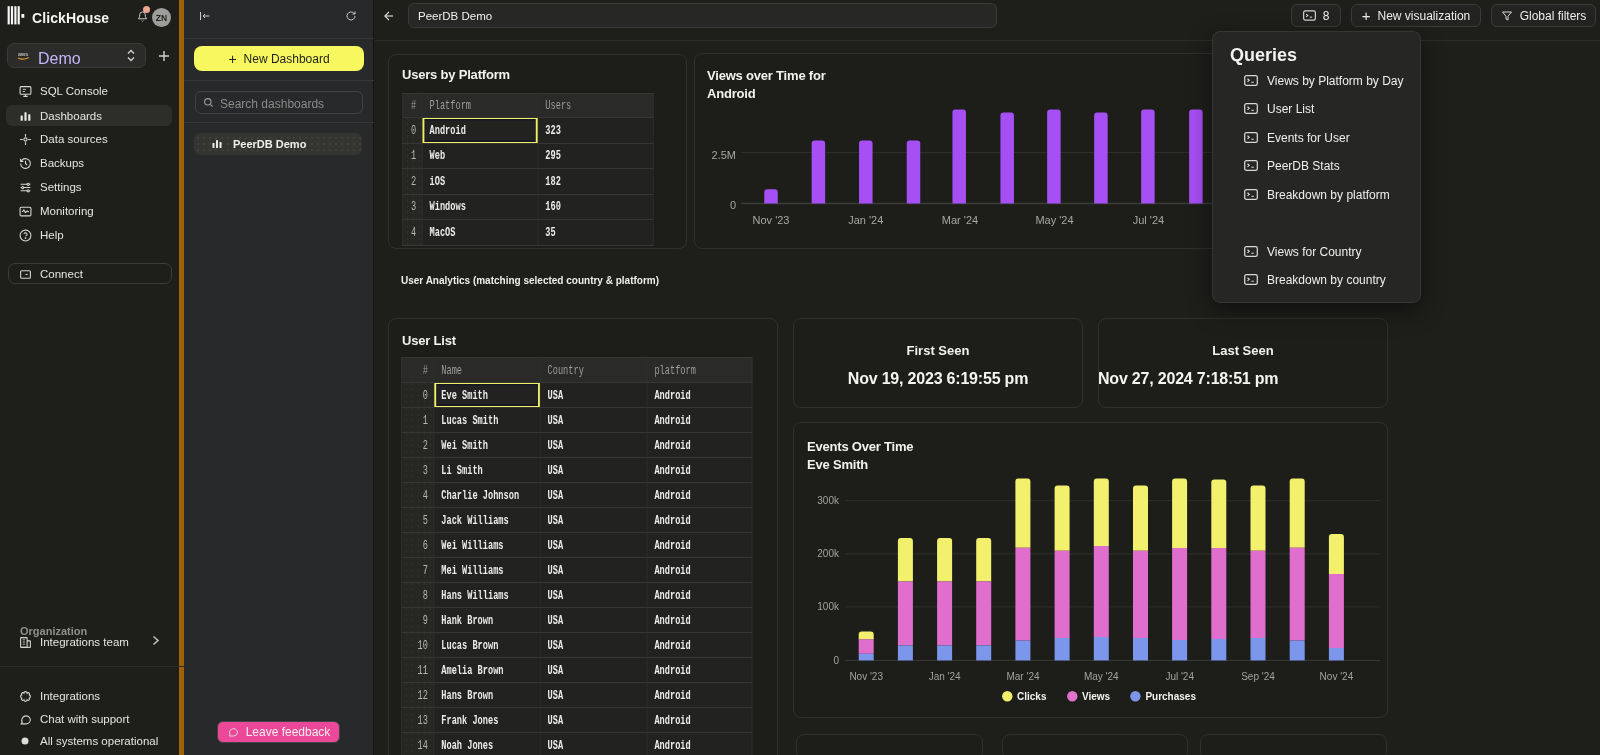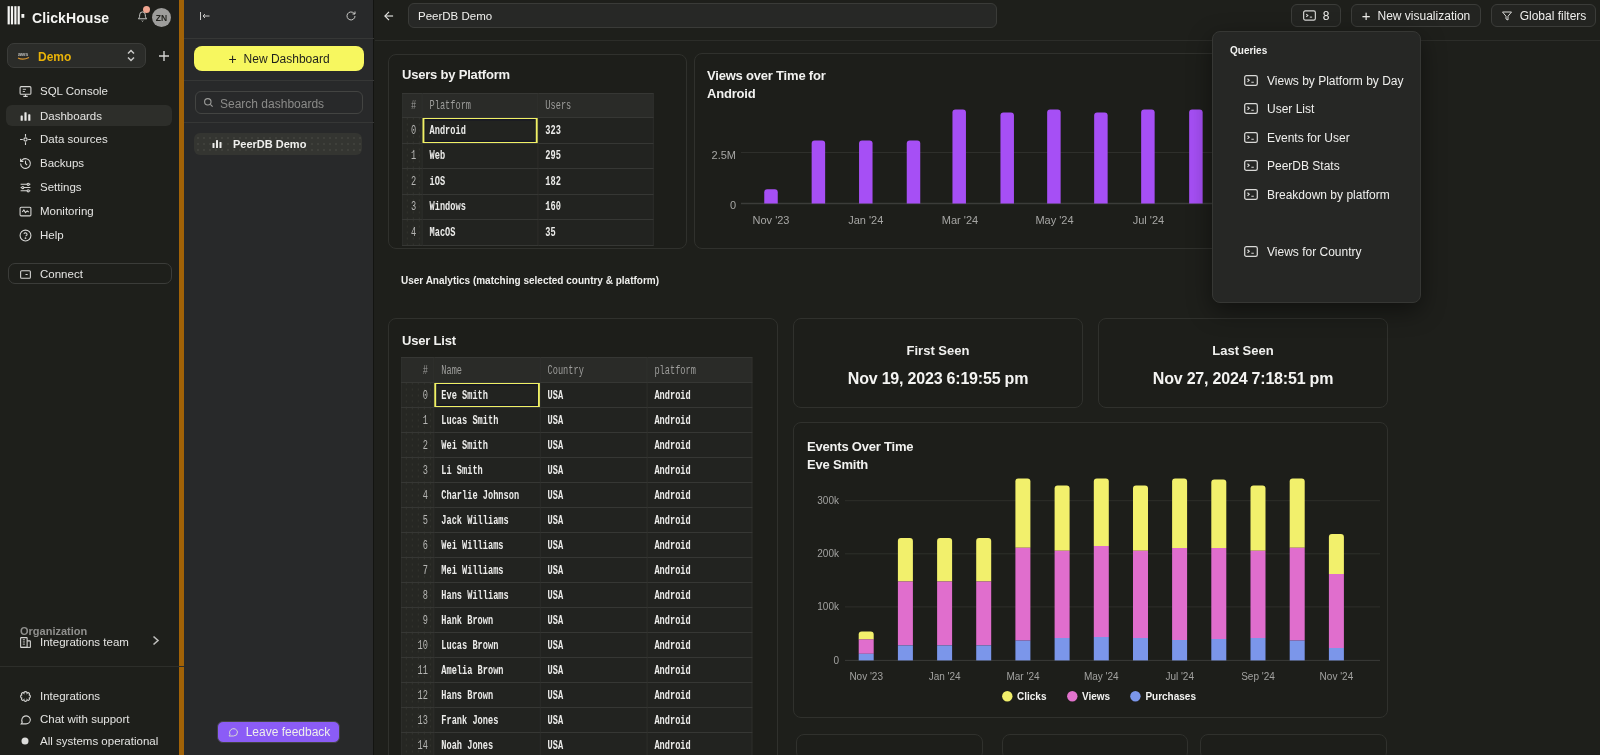--- a/index.html
+++ b/index.html
@@ -235,21 +235,21 @@
             <td>Android</td>
           </tr>
     </tbody>
       </table>
 
     <div class="card" style="left:418px;top:318px;width:290px;height:90px"></div>
     <div class="abs" style="left:418px;top:343px;width:290px;text-align:center;color:#f0f0ee;font-size:13px;font-weight:700">First Seen</div>
     <div class="abs" style="left:418px;top:370px;width:290px;text-align:center;color:#f4f4f2;font-size:16px;font-weight:700;letter-spacing:-0.2px">Nov 19, 2023 6:19:55 pm</div>
     <div class="card" style="left:723px;top:318px;width:290px;height:90px"></div>
     <div class="abs" style="left:723px;top:343px;width:290px;text-align:center;color:#f0f0ee;font-size:13px;font-weight:700">Last Seen</div>
-    <div class="abs" style="left:723px;top:370px;width:290px;text-align:center;color:#f4f4f2;font-size:16px;font-weight:700;letter-spacing:-0.2px">Nov 27, 2024 7:18:51 pm</div>
+    <div class="abs" style="left:723px;top:370px;width:290px;text-align:left;color:#f4f4f2;font-size:16px;font-weight:700;letter-spacing:-0.2px">Nov 27, 2024 7:18:51 pm</div>
 
     <div class="card" style="left:418px;top:422px;width:595px;height:296px"></div>
     <div class="abs" style="left:432px;top:438px;color:#f2f2f0;font-size:13px;font-weight:700;letter-spacing:-0.2px;line-height:18px">Events Over Time<br>Eve Smith</div>
     <svg class="abs" style="left:418px;top:422px" width="595" height="296" viewBox="0 0 595 296">
       <g stroke="#2e2f2b" stroke-width="1">
         <line x1="52" y1="78.7" x2="587" y2="78.7"></line>
         <line x1="52" y1="131.8" x2="587" y2="131.8"></line>
         <line x1="52" y1="184.9" x2="587" y2="184.9"></line>
       </g>
       <line x1="52" y1="238.4" x2="587" y2="238.4" stroke="#3a3b38" stroke-width="1"></line>
@@ -341,21 +341,21 @@
         <path d="M13.7 21a2 2 0 0 1-3.4 0"></path>
     </svg>
     <div class="abs" style="left:143px;top:6px;width:7px;height:7px;border-radius:50%;background:#f0a590"></div>
     <div class="abs" style="left:152px;top:8px;width:19px;height:19px;border-radius:50%;background:#9d9d9b;color:#23241f;font-size:8.5px;font-weight:700;display:flex;align-items:center;justify-content:center">ZN</div>
 
     <div class="abs" style="left:7px;top:43px;width:139px;height:25px;background:#2b2c29;border:1px solid #3b3c39;border-radius:7px"></div>
     <svg class="abs" style="left:17px;top:51px" width="13" height="9" viewBox="0 0 26 18">
       <text x="2" y="10" font-size="11" font-weight="700" fill="#bbbbb9" font-family="Liberation Sans">aws</text>
       <path d="M2 14 q10 5 22 -1" stroke="#d9962f" stroke-width="2.2" fill="none"></path>
     </svg>
-    <div class="abs" style="left:38px;top:50px;color:#eab308;font-size:12px;font-weight:700">Demo</div>
+    <div class="abs" style="left:38px;top:50px;color:#c4b5fd;font-size:16px;font-weight:400">Demo</div>
     <svg class="abs" style="left:126px;top:49px" width="10" height="13" viewBox="0 0 10 13" fill="none" stroke="#c9c9c7" stroke-width="1.5">
       <path d="M2 4.5 L5 1.5 L8 4.5"></path>
         <path d="M2 8.5 L5 11.5 L8 8.5"></path>
     </svg>
     <svg class="abs" style="left:158px;top:50px" width="12" height="12" viewBox="0 0 12 12" stroke="#d2d2d0" stroke-width="1.4">
         <path d="M6 1v10M1 6h10"></path>
       </svg>
 
     <div class="abs" style="left:6px;top:105px;width:166px;height:21px;background:#2d2e2a;border-radius:6px"></div>
     <div class="navrow" style="top:79px;width:184px">
@@ -476,29 +476,29 @@
       </svg>
     <div class="abs" style="left:36px;top:97px;color:#8b8b89;font-size:12px">Search dashboards</div>
     <div class="abs" style="left:0;top:122px;width:190px;border-top:1px solid #363736"></div>
     <div class="abs" style="left:10px;top:133px;width:168px;height:22px;background:#343531;background-image:radial-gradient(circle, #3f403b 1px, transparent 1.2px);background-size:6px 6px;background-position:1px 2px;border-radius:6px"></div>
     <svg class="abs" style="left:27px;top:138px" width="12" height="12" viewBox="0 0 24 24" fill="#e9e9e7">
         <rect x="3" y="10" width="4" height="10" rx="1"></rect>
         <rect x="10" y="4" width="4" height="16" rx="1"></rect>
         <rect x="17" y="8" width="4" height="12" rx="1"></rect>
       </svg>
     <div class="abs" style="left:49px;top:138px;color:#f0f0ee;font-size:11px;font-weight:700">PeerDB Demo</div>
-    <div class="btn" style="left:33px;top:721px;width:123px;height:22px;background:#8b5cf6;border-color:#434442;font-size:12px;font-weight:400">
+    <div class="btn" style="left:33px;top:721px;width:123px;height:22px;background:#ec4899;border-color:#434442;font-size:12px;font-weight:400">
       <svg width="12" height="12" viewBox="0 0 24 24" fill="none" stroke="#d6d6d4" stroke-width="2">
           <path d="M21 12a8 8 0 0 1-8 8H4l2-3a8 8 0 1 1 15-5z"></path>
         </svg>
       Leave feedback
     </div>
   </div>
   <div id="qpanel" style="position:absolute;left:1212px;top:31px;width:209px;height:272px;background:#262725;border:1px solid #363734;border-radius:8px;box-shadow:0 8px 24px rgba(0,0,0,.45);z-index:20">
-    <div style="position:absolute;left:17px;top:12.5px;color:#f2f2f0;font-size:10px;font-weight:700">Queries</div>
+    <div style="position:absolute;left:17px;top:12.5px;color:#f2f2f0;font-size:18px;font-weight:700">Queries</div>
     <div class="qitem" style="top:48px"><svg width="14" height="12" viewBox="0 0 20 16" fill="none" stroke="#d8d8d6" stroke-width="1.8">
           <rect x="1" y="1" width="18" height="14" rx="2.5"></rect>
           <path d="M5 5.5l2.5 2.2L5 9.9" stroke-width="1.6"></path>
           <path d="M10.5 10.5H14" stroke-width="1.6"></path>
         </svg>Views by Platform by Day</div>
     <div class="qitem" style="top:76.5px"><svg width="14" height="12" viewBox="0 0 20 16" fill="none" stroke="#d8d8d6" stroke-width="1.8">
           <rect x="1" y="1" width="18" height="14" rx="2.5"></rect>
           <path d="M5 5.5l2.5 2.2L5 9.9" stroke-width="1.6"></path>
           <path d="M10.5 10.5H14" stroke-width="1.6"></path>
         </svg>User List</div>
@@ -515,14 +515,19 @@
     <div class="qitem" style="top:162.5px"><svg width="14" height="12" viewBox="0 0 20 16" fill="none" stroke="#d8d8d6" stroke-width="1.8">
           <rect x="1" y="1" width="18" height="14" rx="2.5"></rect>
           <path d="M5 5.5l2.5 2.2L5 9.9" stroke-width="1.6"></path>
           <path d="M10.5 10.5H14" stroke-width="1.6"></path>
         </svg>Breakdown by platform</div>
     <div class="qitem" style="top:219.3px"><svg width="14" height="12" viewBox="0 0 20 16" fill="none" stroke="#d8d8d6" stroke-width="1.8">
           <rect x="1" y="1" width="18" height="14" rx="2.5"></rect>
           <path d="M5 5.5l2.5 2.2L5 9.9" stroke-width="1.6"></path>
           <path d="M10.5 10.5H14" stroke-width="1.6"></path>
         </svg>Views for Country</div>
+    <div class="qitem" style="top:247.8px"><svg width="14" height="12" viewBox="0 0 20 16" fill="none" stroke="#d8d8d6" stroke-width="1.8">
+          <rect x="1" y="1" width="18" height="14" rx="2.5"></rect>
+          <path d="M5 5.5l2.5 2.2L5 9.9" stroke-width="1.6"></path>
+          <path d="M10.5 10.5H14" stroke-width="1.6"></path>
+        </svg>Breakdown by country</div>
   </div>
 </div>
 
 </body></html>

